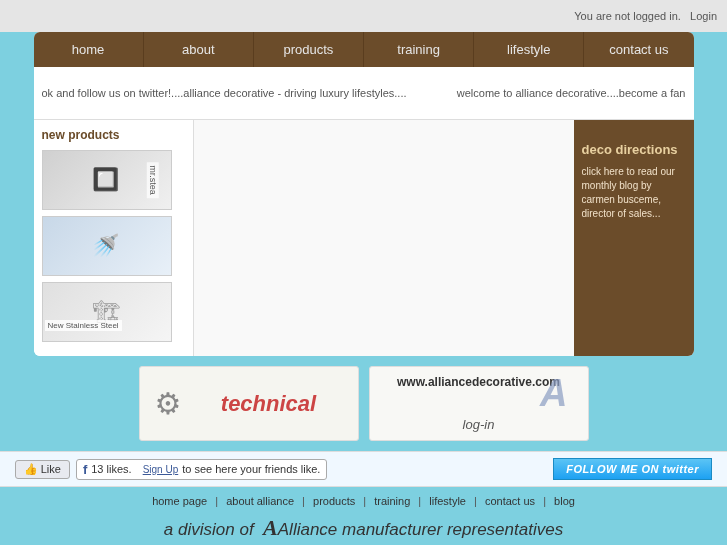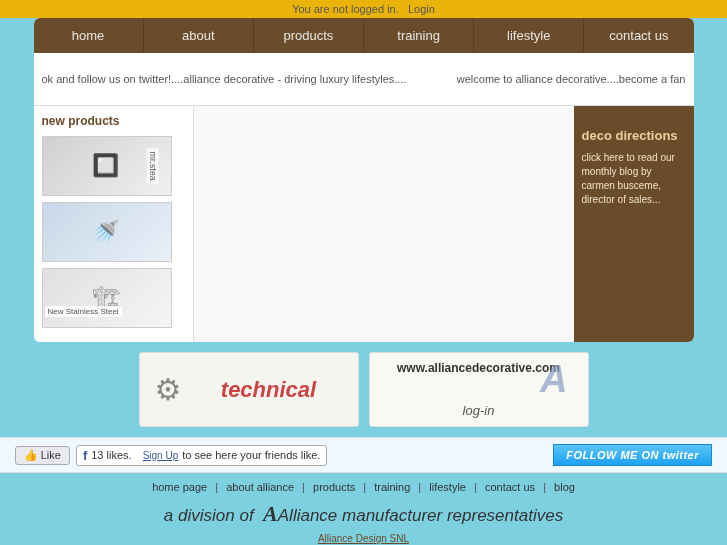--- a/index.html
+++ b/index.html
@@ -7,23 +7,23 @@
       background-color: #7dd0e0;
       font-family: Arial, sans-serif;
       font-size: 12px;
       color: #333;
       width: 727px;
       min-height: 545px;
     }
 
     
     .top-bar {
-      background-color: #eab308;
-      text-align: center;
-      padding: 3px 10px;
+      background-color: #e5e5e5;
+      text-align: right;
+      padding: 10px 10px;
       font-size: 11px;
       color: #555;
     }
     .top-bar a {
       color: #555;
       text-decoration: none;
     }
 
     
     .main-container {

